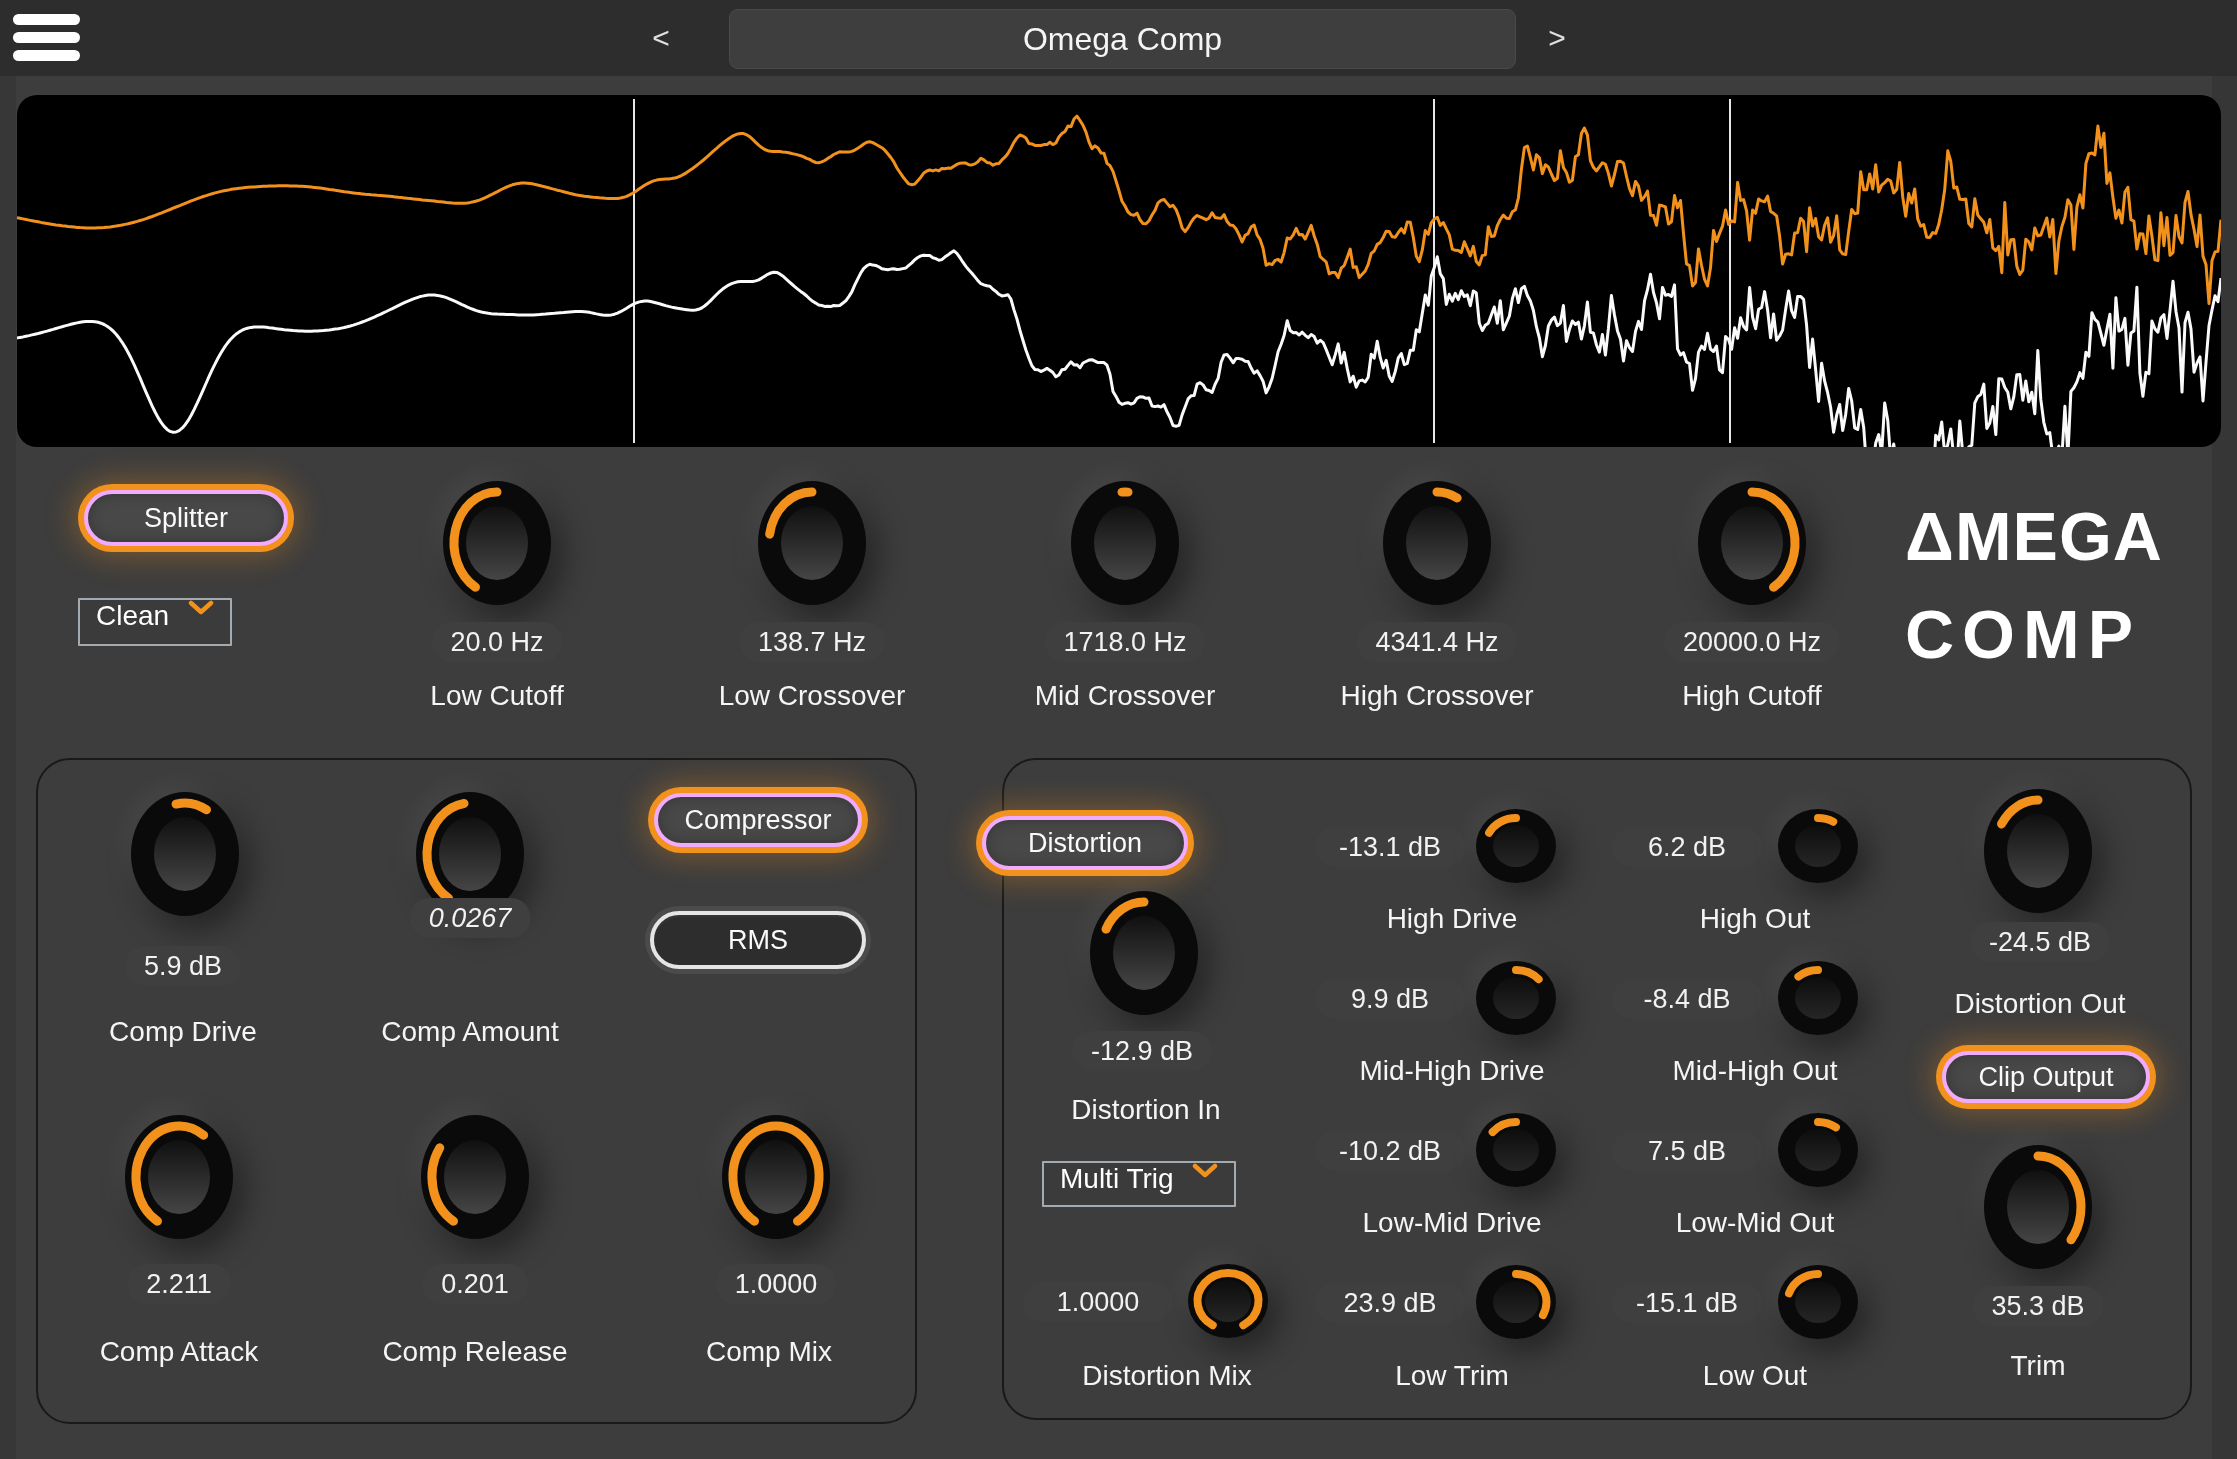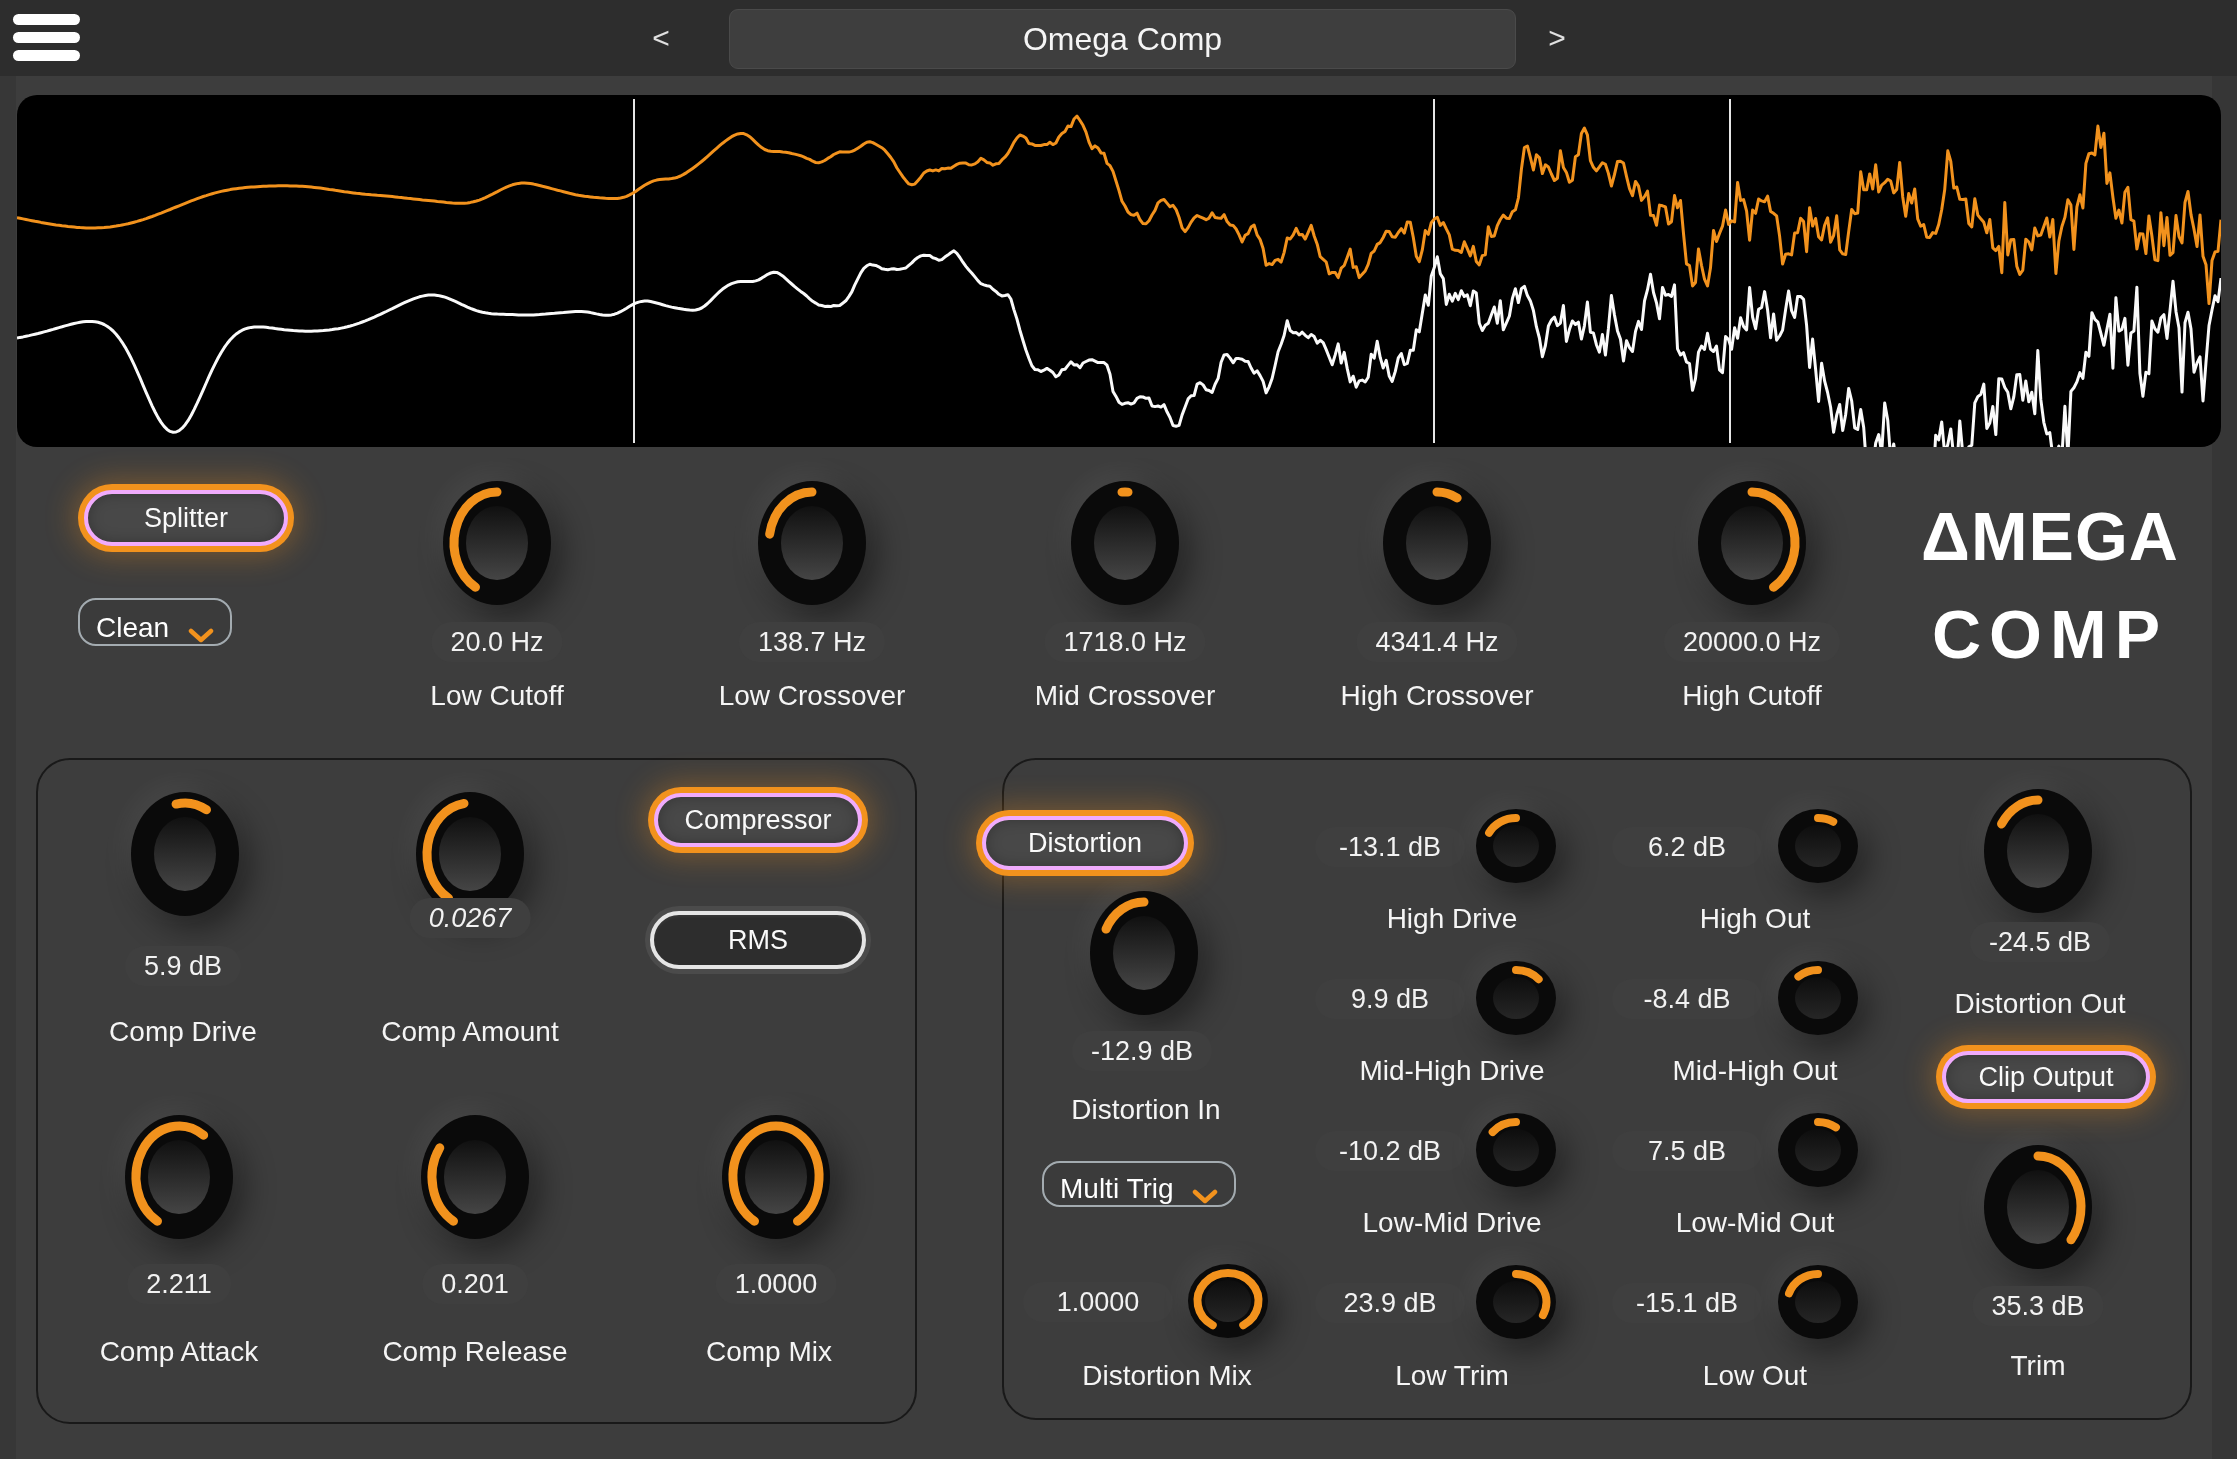--- a/index.html
+++ b/index.html
@@ -28,32 +28,32 @@
   #comp-panel{left:36px;top:758px;width:877px;height:662px;}
   #dist-panel{left:1002px;top:758px;width:1186px;height:658px;}
   
   .pill{position:absolute;border-radius:999px;display:flex;align-items:center;justify-content:center;
     font-size:27px;color:#FAFAFA;cursor:pointer;white-space:nowrap;}
   .pill.active{background:#484848;border:4px solid #f0abfc;
     box-shadow:0 0 0 6px #F2921D,0 0 30px 10px rgba(242,146,29,0.33),inset 0 0 14px rgba(0,0,0,0.25);}
   .pill.inactive{background:#2D2D2D;border:4px solid #e5e5e5;
     box-shadow:0 0 0 5px rgba(120,120,120,0.25),inset 0 2px 3px rgba(255,255,255,0.05);}
   
-  .dropdown{position:absolute;border:2px solid #A3ABB0;border-radius:18px;background:rgba(0,0,0,0.02);
-    display:flex;align-items:flex-end;justify-content:space-between;padding:0 16px;
+  .dropdown{position:absolute;border:2px solid #A3ABB0;border-radius:1px;background:rgba(0,0,0,0.02);
+    display:flex;align-items:flex-start;justify-content:space-between;padding:0 16px;
     font-size:28px;color:#FFFFFF;cursor:pointer;}
   
   .knob{position:absolute;cursor:pointer;
     filter:drop-shadow(-6px -8px 10px rgba(255,255,255,0.06)) drop-shadow(10px 12px 16px rgba(0,0,0,0.45));}
   .badge{position:absolute;transform:translateX(-50%);background:#3F3F3F;color:#F2F2F2;
     font-size:27px;line-height:40px;height:40px;padding:0 19px;border-radius:20px;white-space:nowrap;text-align:center;}
   .badge.fixed{width:112px;padding:0 19px;}
   .klabel{position:absolute;transform:translateX(-50%);color:#F5F5F5;font-size:28px;white-space:nowrap;}
   
-  #logo{left:1905px;top:500px;width:290px;color:#FFFFFF;font-weight:800;text-align:center;}
+  #logo{left:1905px;top:500px;width:290px;color:#FFFFFF;font-weight:800;}
   #logo .l1{font-size:68px;letter-spacing:1px;line-height:72px;}
   #logo .l2{font-size:68px;letter-spacing:8px;line-height:72px;margin-top:26px;}
 </style>
 </head>
 <body>
 
 <div class="abs" id="topbar">
   <div class="abs" id="hamburger">
     <div class="bar" style="top:0px"></div>
     <div class="bar" style="top:18px"></div>

